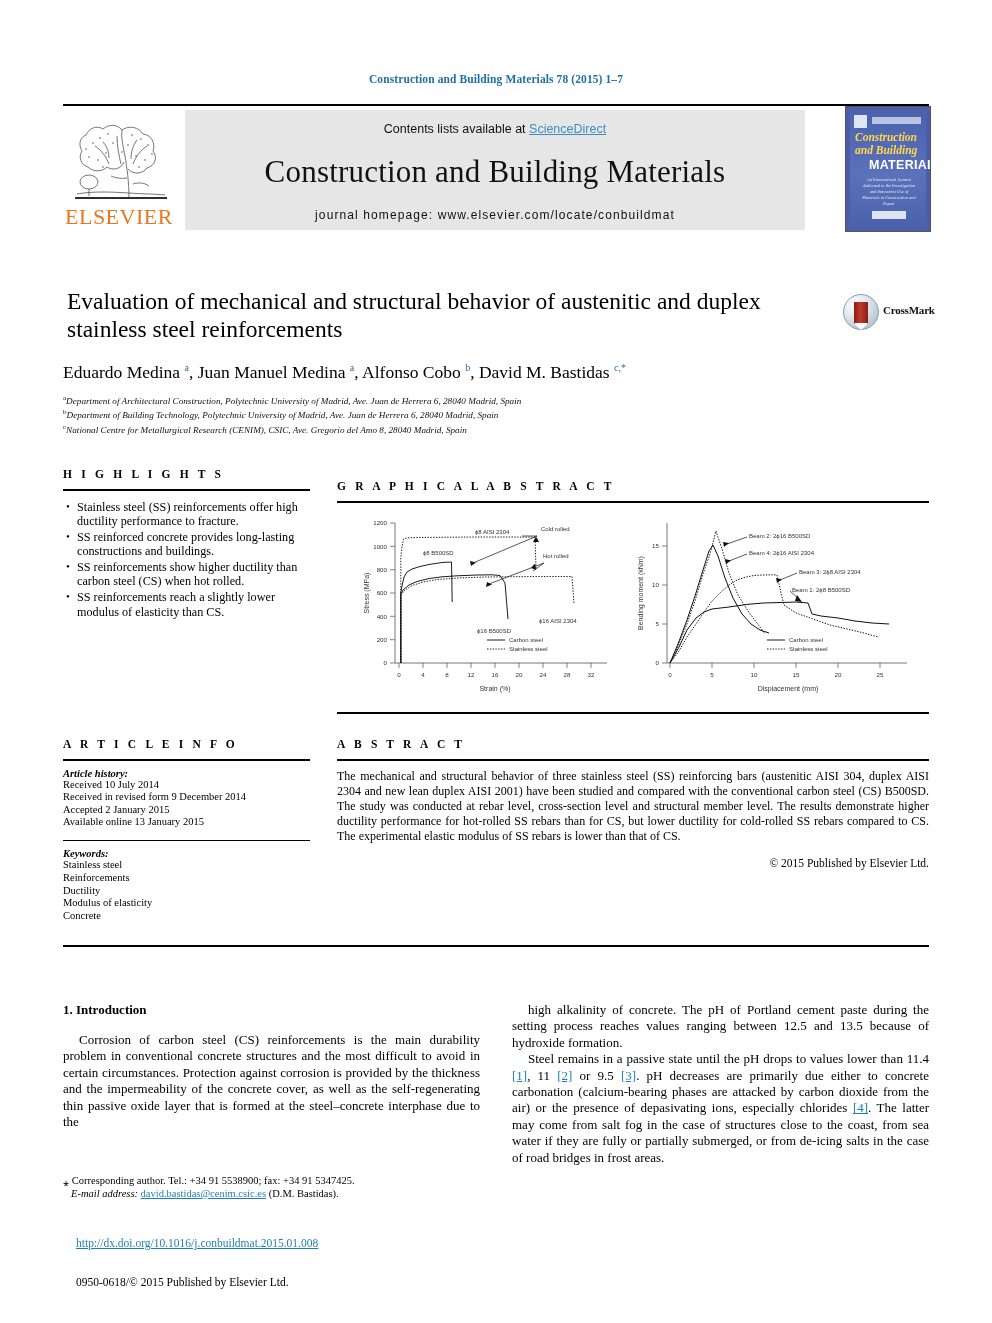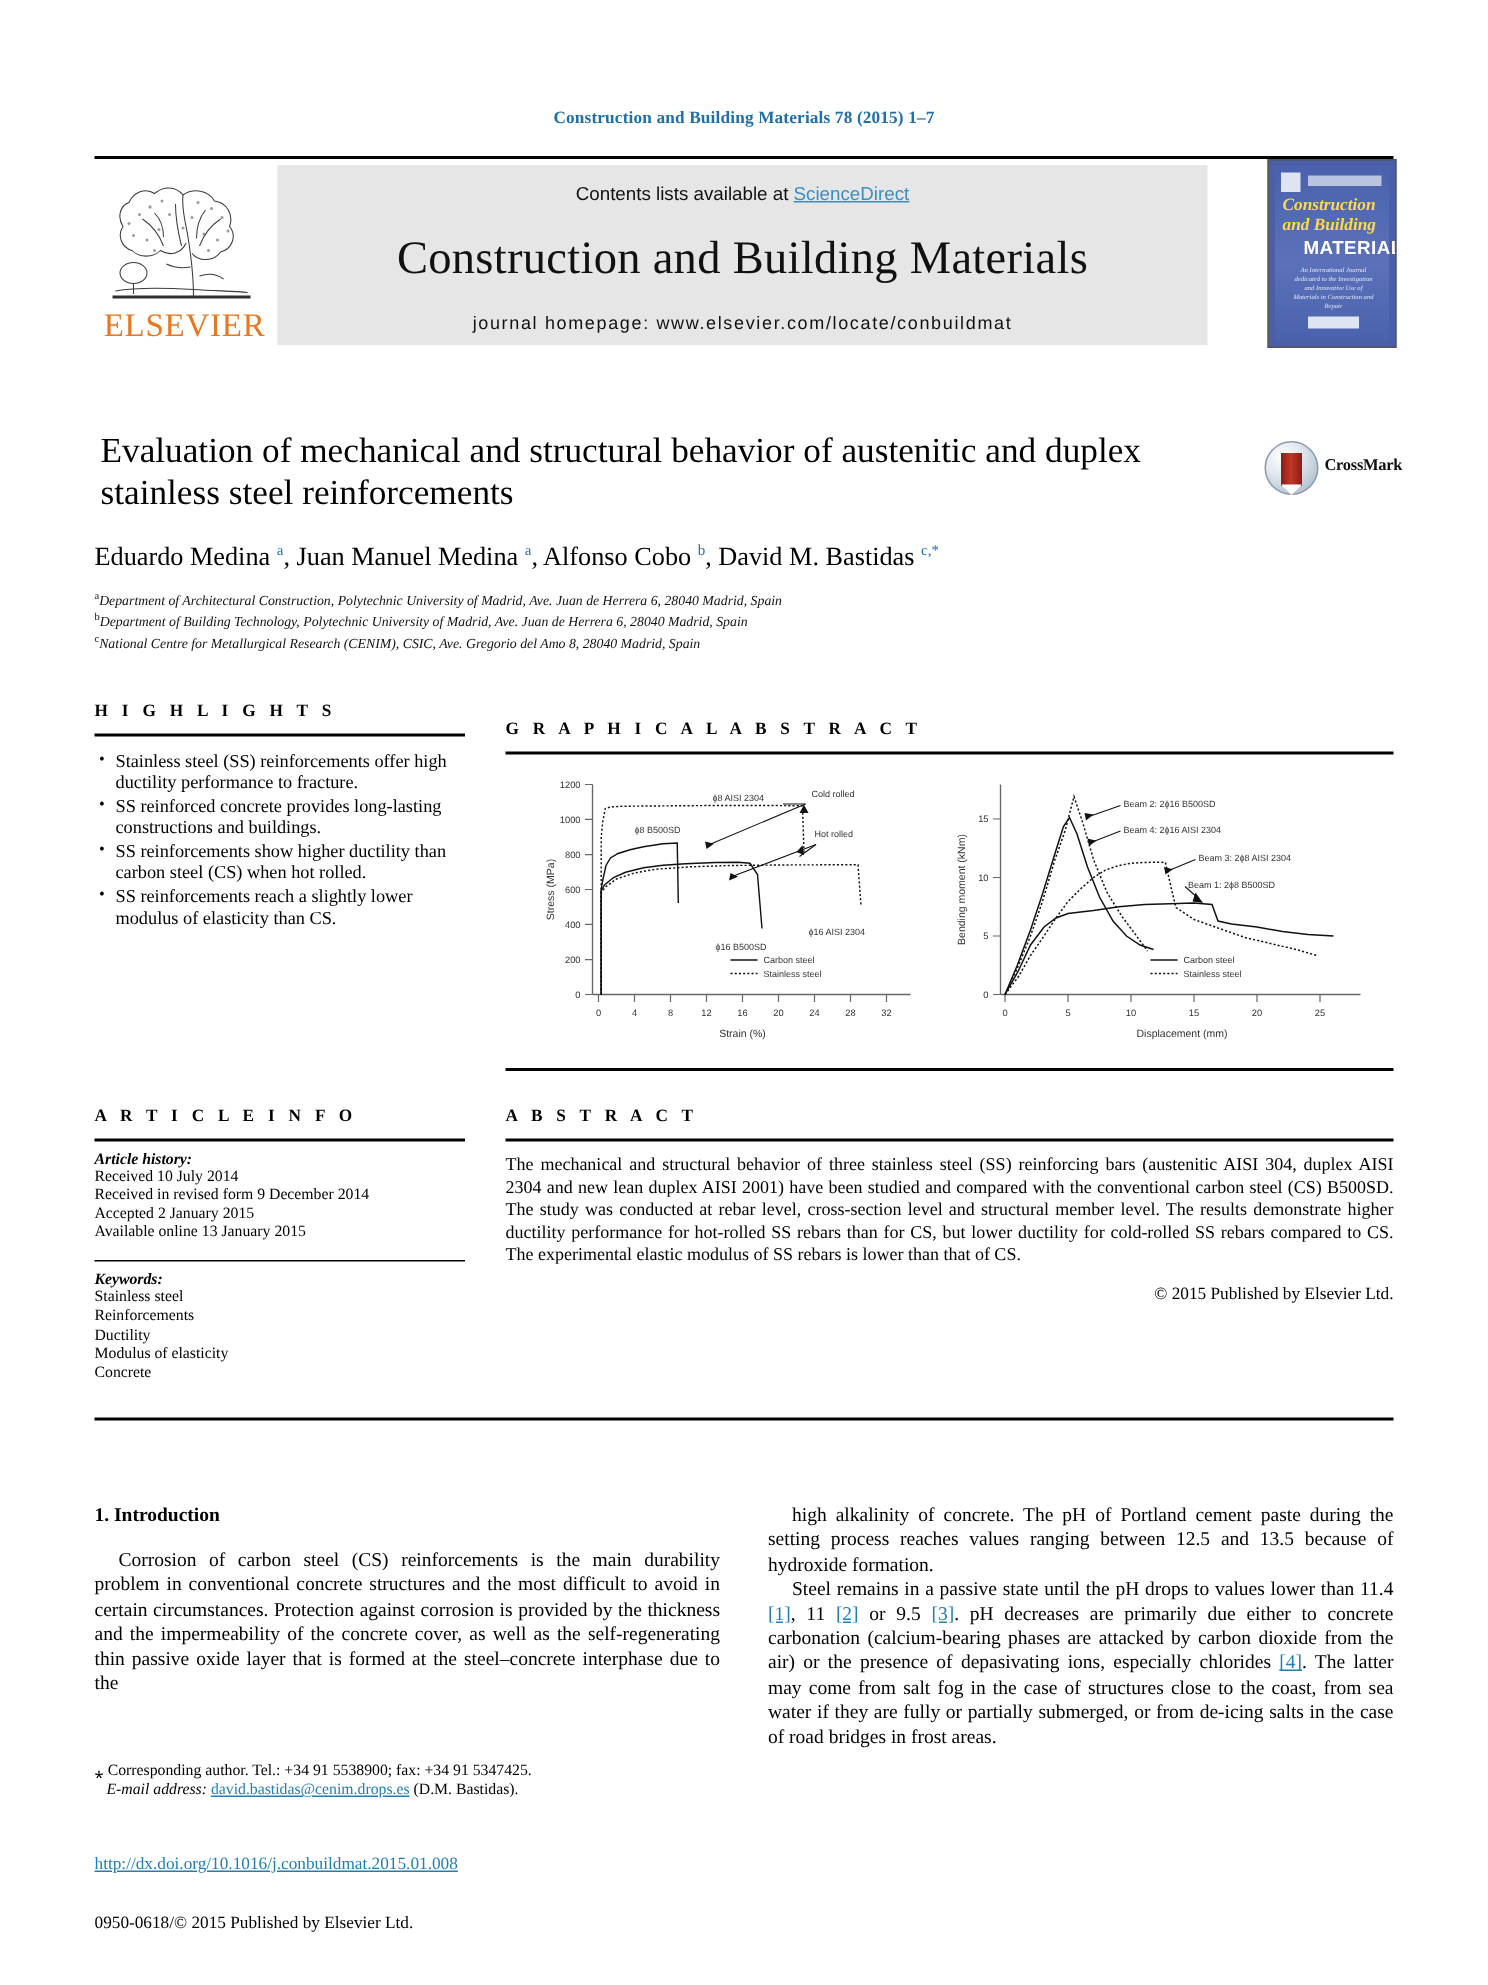--- a/index.html
+++ b/index.html
@@ -58,21 +58,21 @@
   .tree-box {
     position: absolute;
     top: 2px; left: 8px;
     width: 96px; height: 88px;
     overflow: hidden;
   }
   .elsevier-word {
     position: absolute;
     bottom: 0px; left: 0;
     width: 112px;
-    text-align: right;
+    text-align: left;
     font-family: "Liberation Serif", serif;
     font-size: 22px;
     letter-spacing: 0.5px;
     color: #E87722;
   }
   .masthead-center {
     position: absolute;
     top: 6px;
     left: 122px;
     width: 620px;
@@ -430,21 +430,21 @@
     padding-left: 10px;
     text-indent: -10px;
   }
   .fn-line .star { font-size: 11px; }
   .fn-ital { font-style: italic; }
   .link { color: #1f7fb5; }
 
   .doi-block {
     position: absolute;
     top: 1233px;
-    left: 63px;
+    left: 76px;
     width: 480px;
   }
   .doi-line {
     font-family: "Liberation Serif", serif;
     font-size: 11.5px;
     color: #1f7fb5;
     line-height: 14px;
   }
   .issn-line {
     font-family: "Liberation Serif", serif;
@@ -752,21 +752,21 @@
     </p>
   </div>
 
   <div class="footnote">
 
     <div class="fn-line">
       <span class="star">⁎&nbsp;</span><span>Corresponding author. Tel.: +34 91 5538900; fax: +34 91 5347425.</span>
     </div>
     <div class="fn-line" style="padding-left:18px">
       <span class="fn-ital">E-mail address:</span>
-      <a class="link" href="#">david.bastidas@cenim.drops.es</a>
+      <a class="link" href="#">david.bastidas@cenim.csic.es</a>
       <span>(D.M. Bastidas).</span>
     </div>
   </div>
 
   <div class="doi-block">
     <a class="doi-line" href="#">http://dx.doi.org/10.1016/j.conbuildmat.2015.01.008</a>
     <div class="issn-line">0950-0618/© 2015 Published by Elsevier Ltd.</div>
   </div>
 
 </div>

